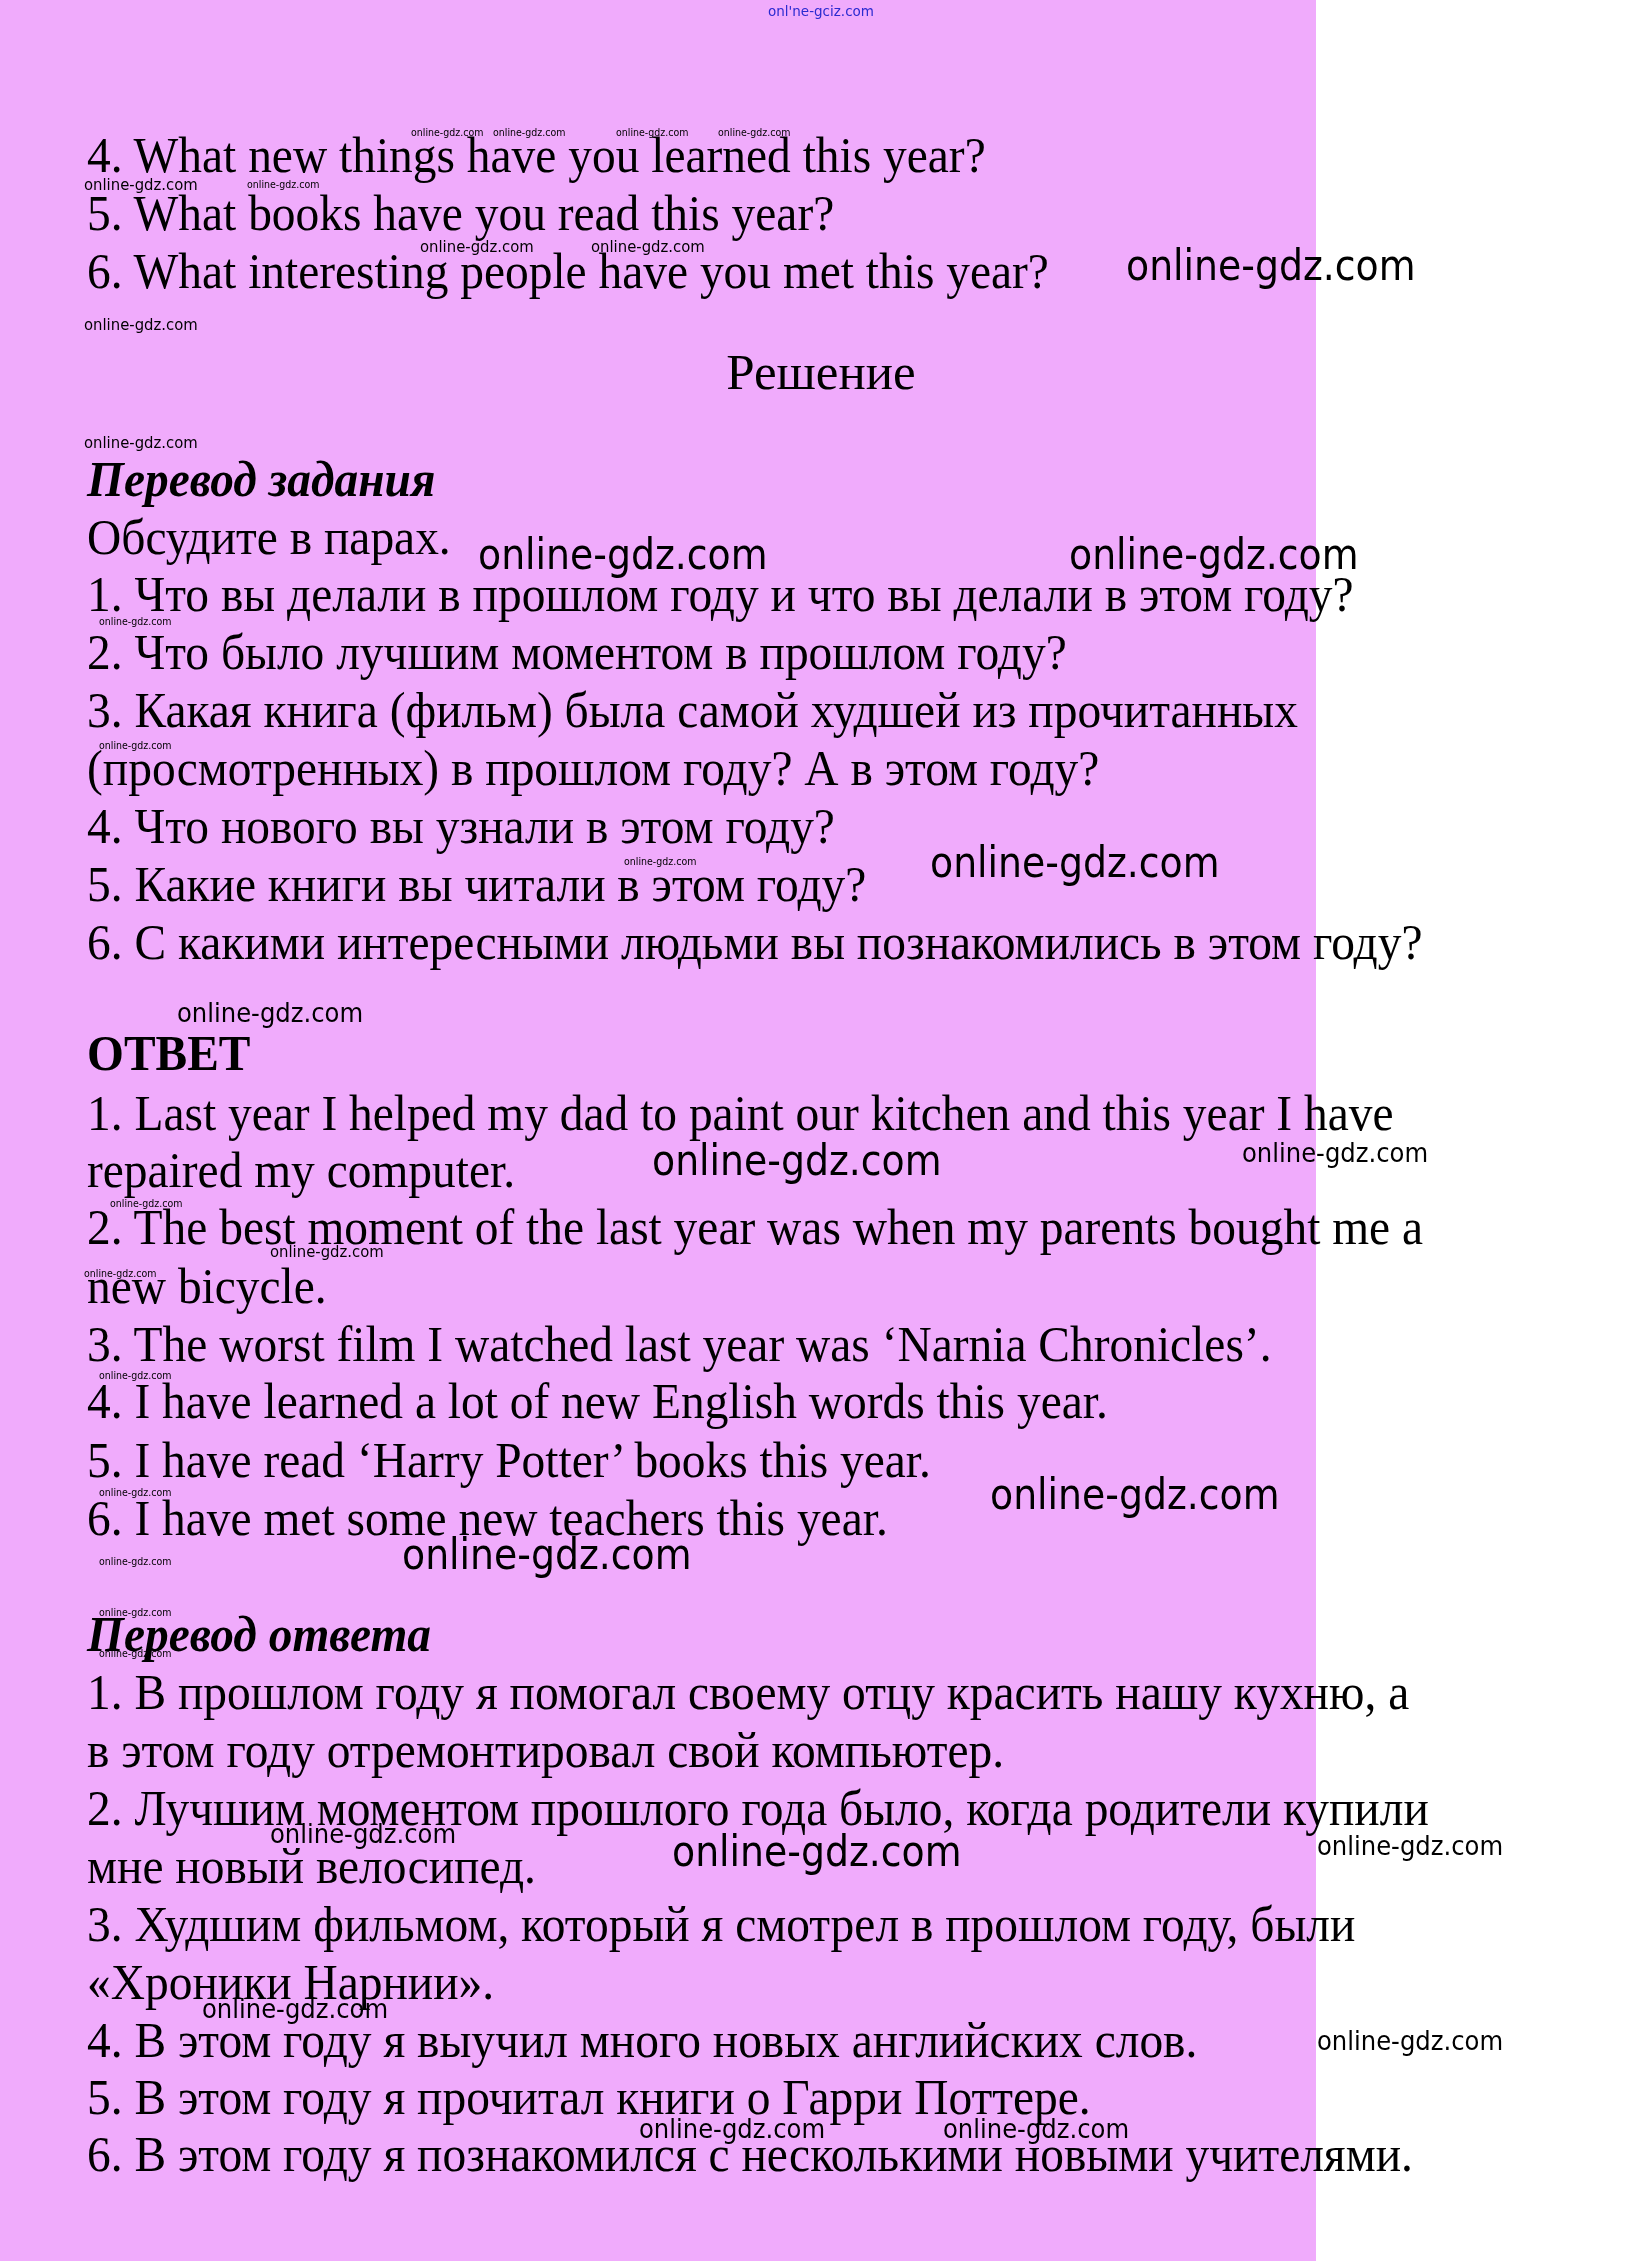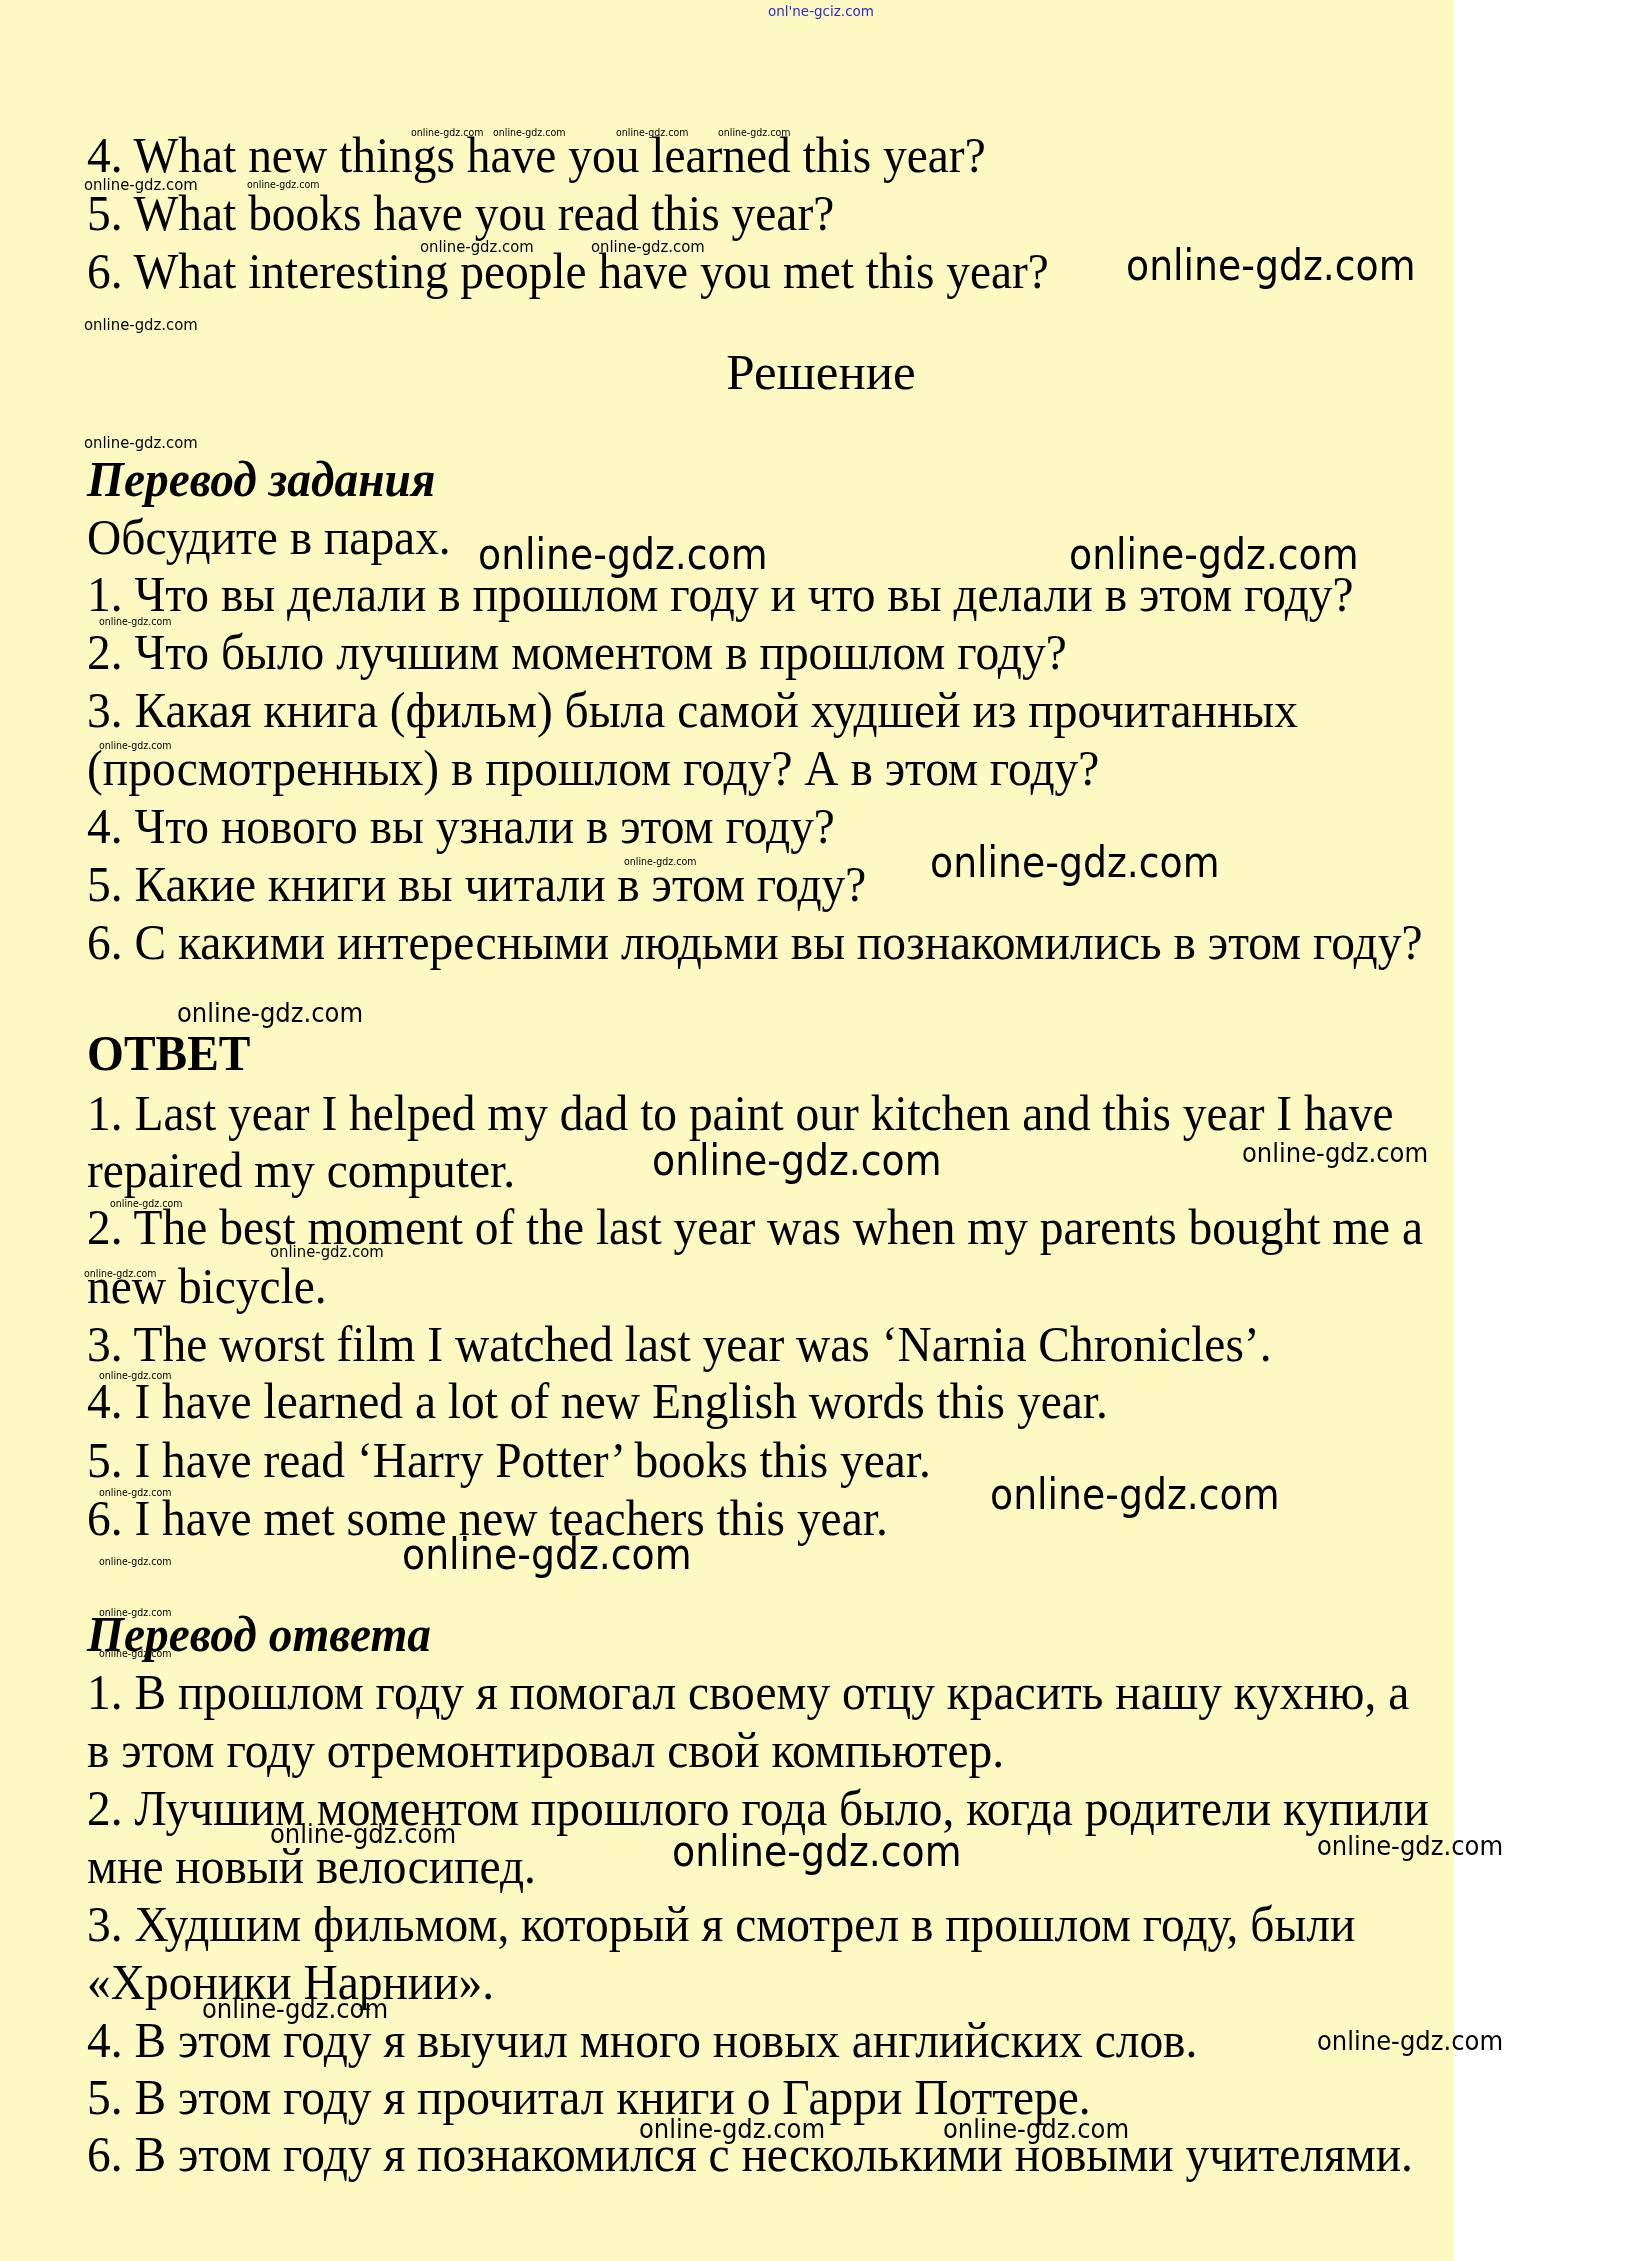--- a/index.html
+++ b/index.html
@@ -1,17 +1,17 @@
 <!DOCTYPE html>
 <html style="font-size:12px"><head>
 <meta charset="utf-8">
 <style>
   html, body { margin: 0; padding: 0; background: #ffffff; }
   body { width: 1642px; height: 2261px; position: relative; overflow: hidden; }
-  .page { position: absolute; left: 0; top: 0; width: 1454px; height: 2261px; background: #fef9c3; }
+  .page { position: absolute; left: 0; top: 0; width: 1316px; height: 2261px; background: #f0abfc; }
   .line {
     position: absolute; left: 87px; white-space: nowrap;
     font-family: "Liberation Serif", serif; font-size: 51px; line-height: 58px;
     color: #000; transform-origin: left top; transform: scaleX(0.93);
   }
   .heading-italic { font-style: italic; font-weight: bold; }
   .heading-bold { font-weight: bold; }
   .center { left: 0; width: 1642px; text-align: center; transform: none; }
   .wm {
     position: absolute; white-space: nowrap;

